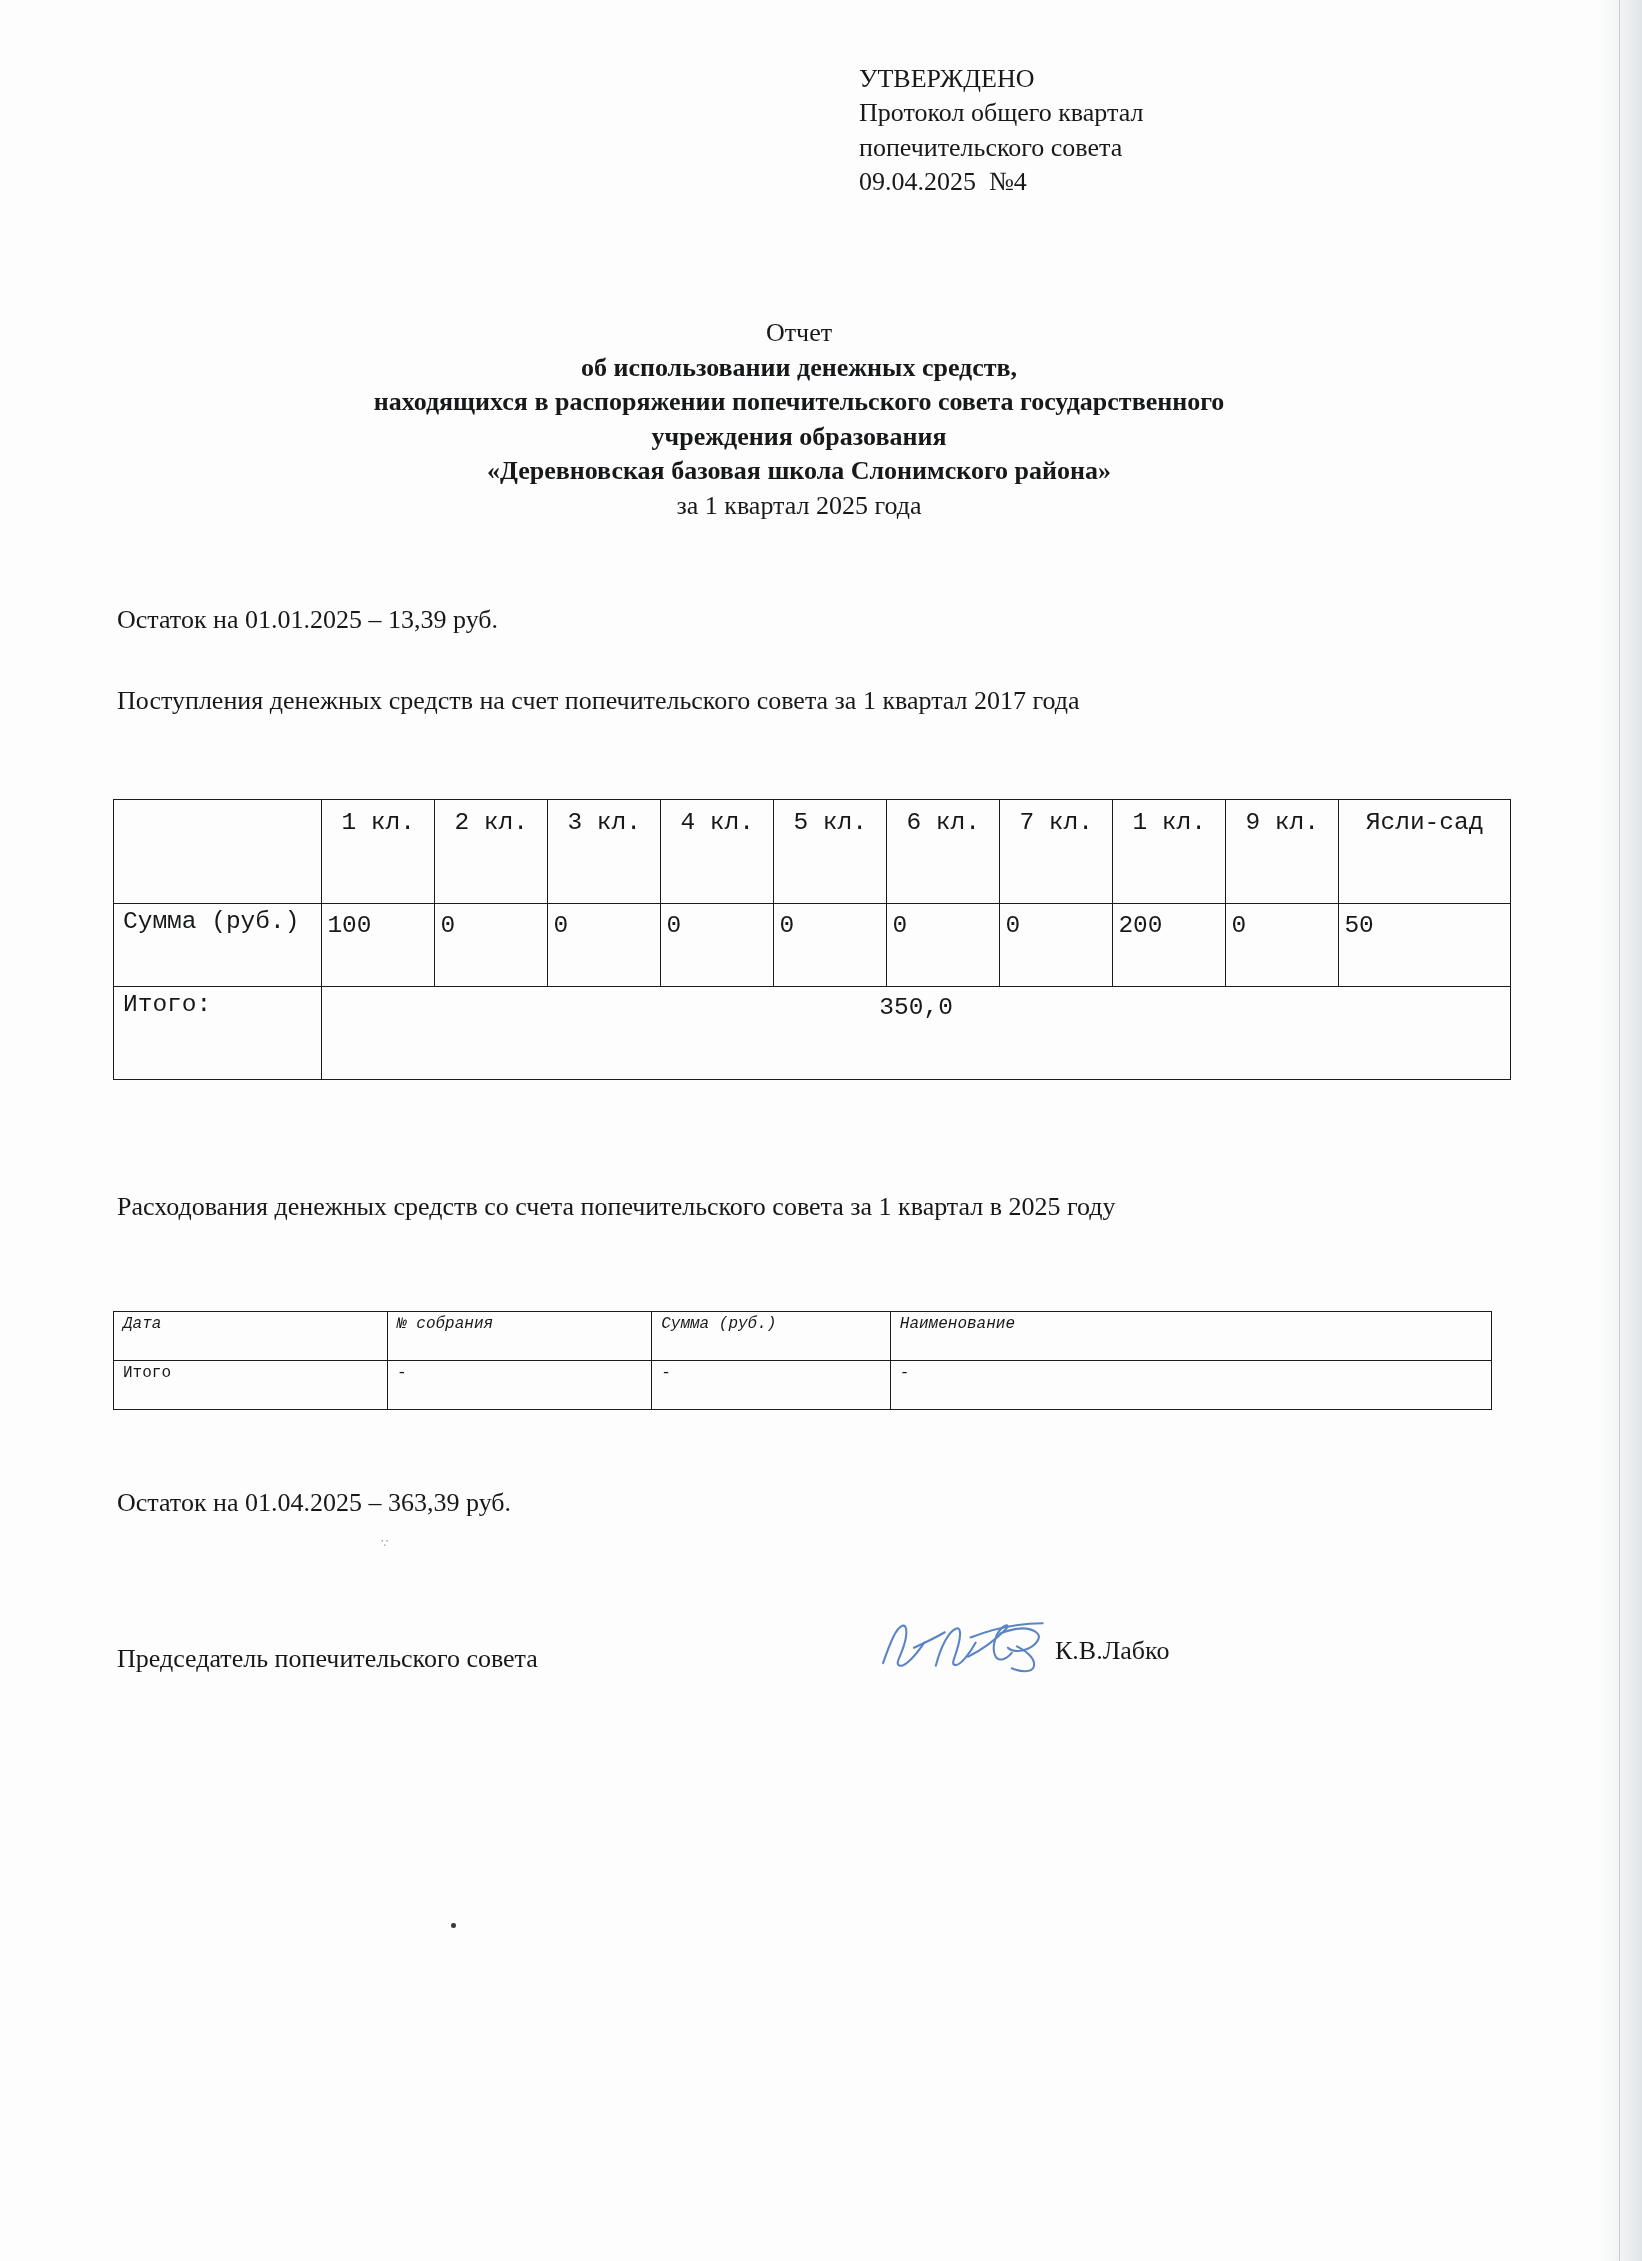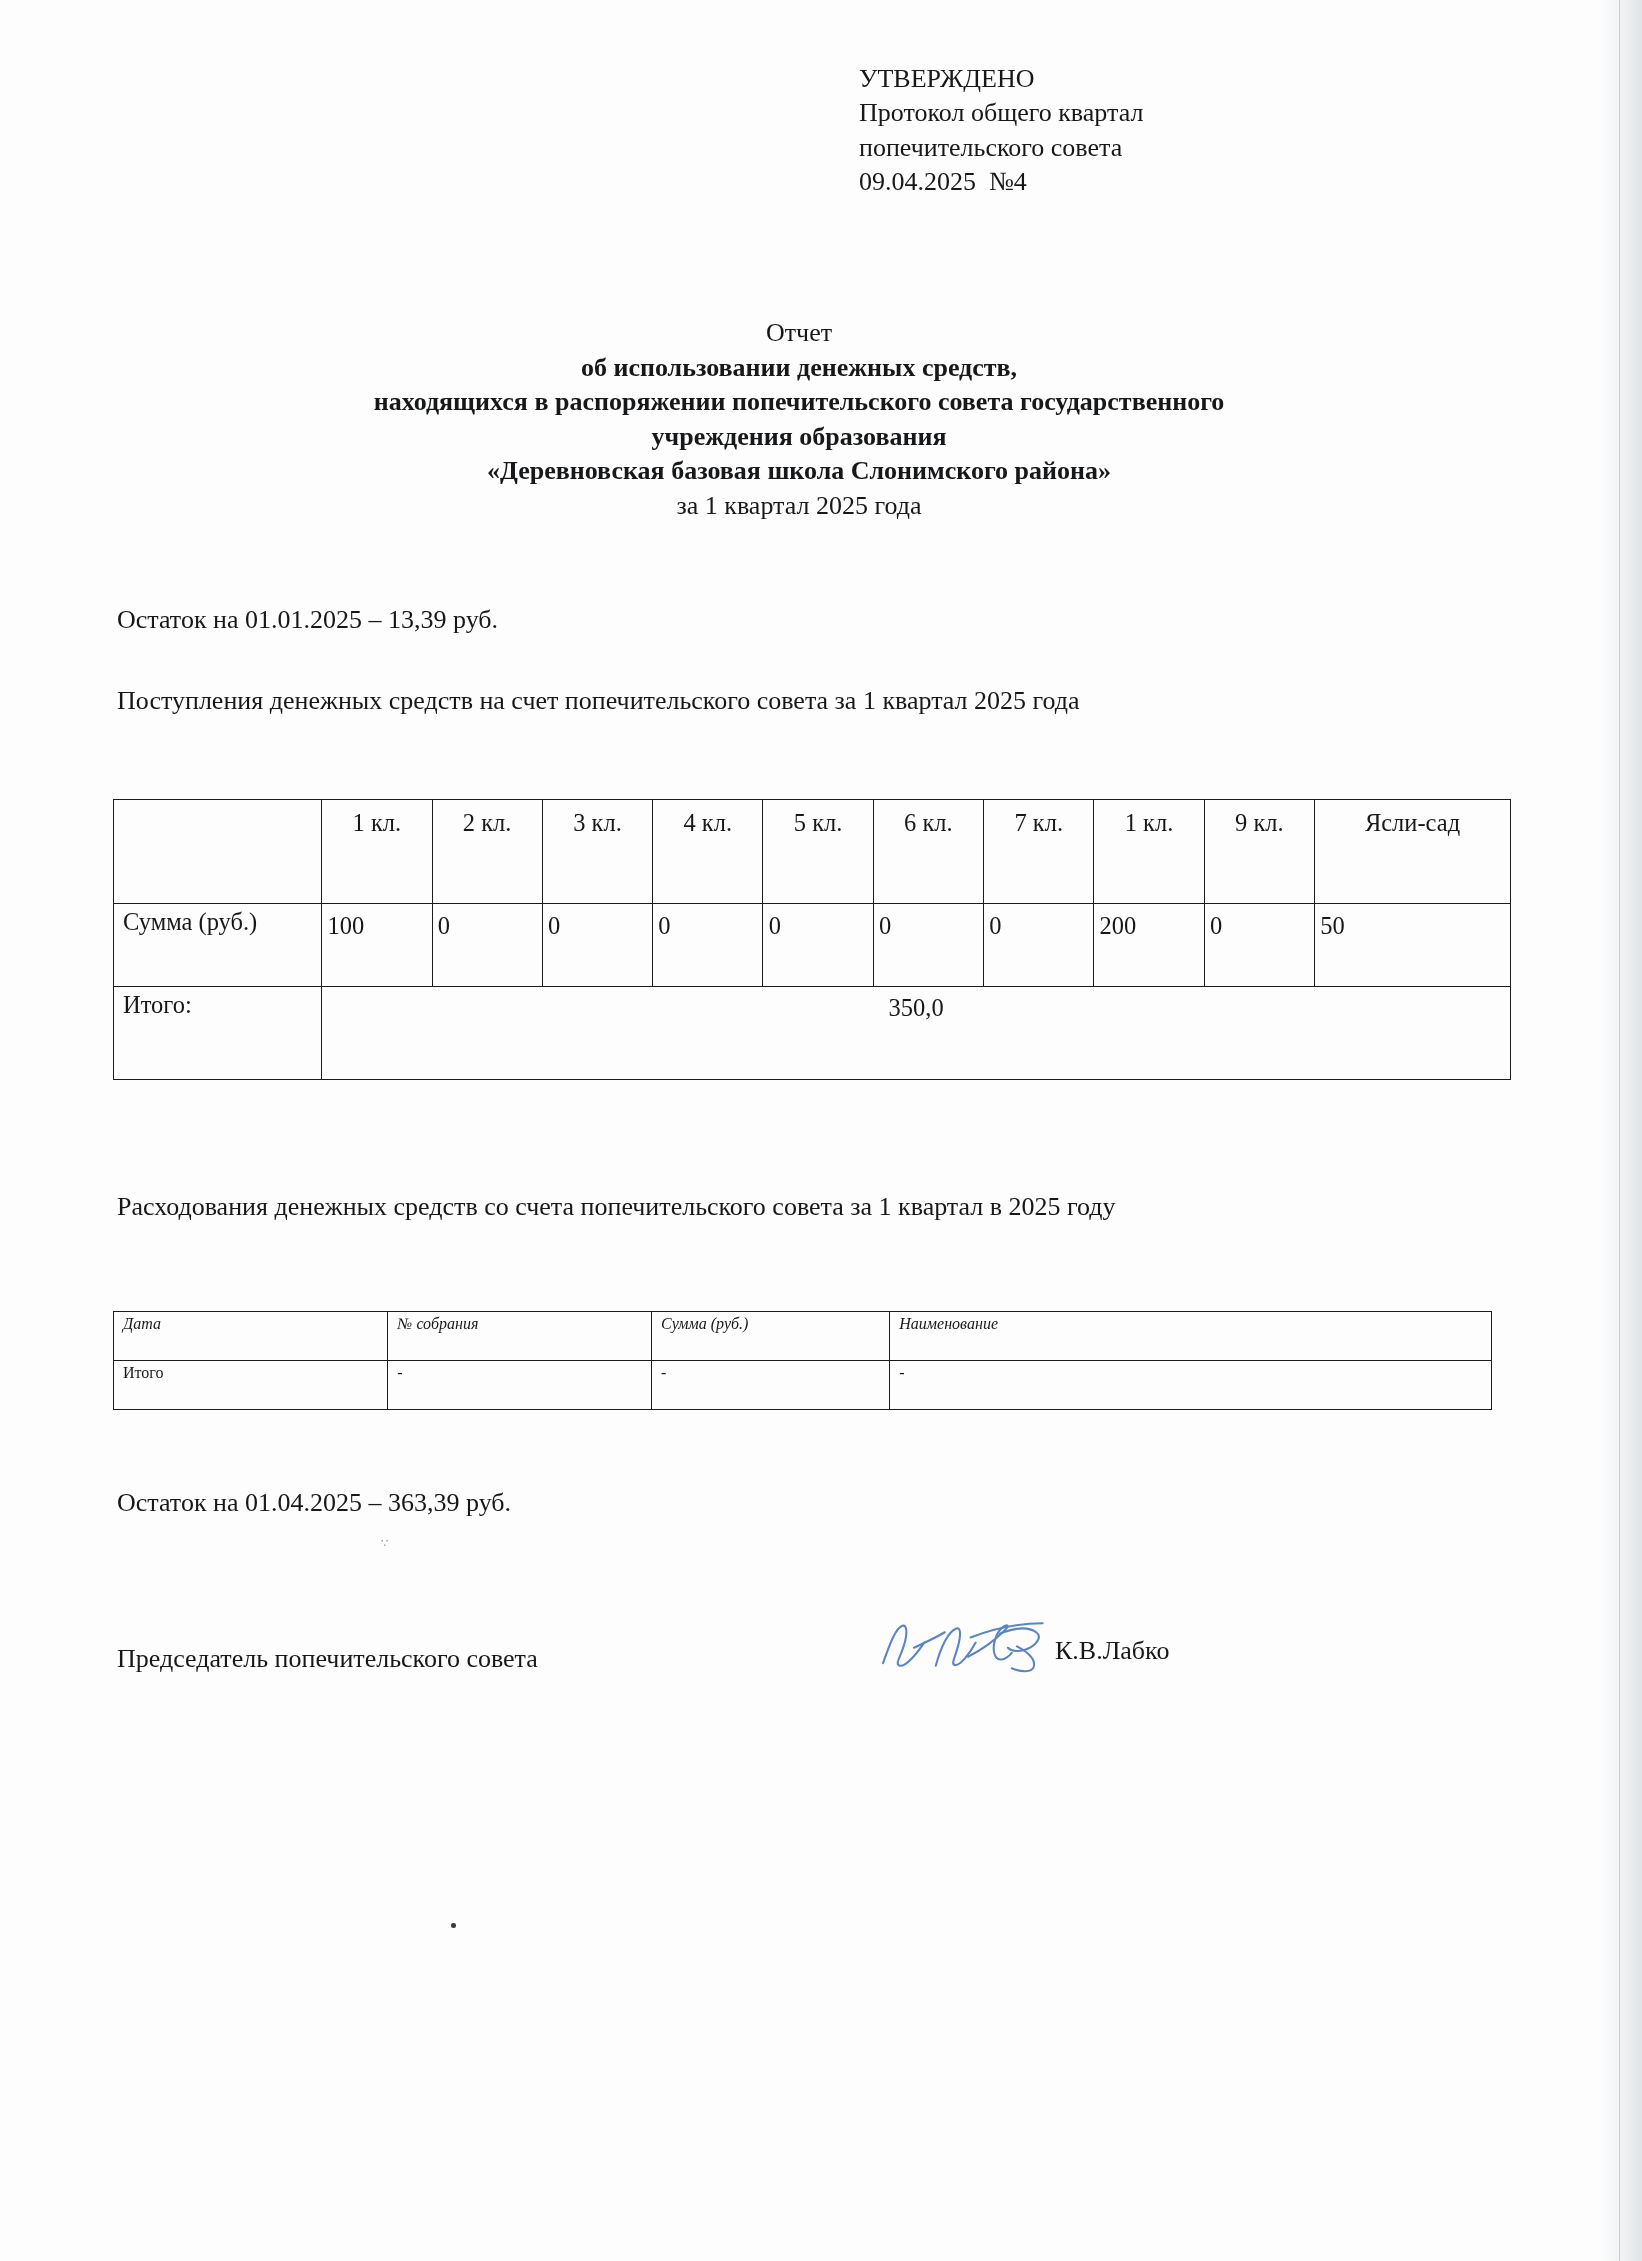--- a/index.html
+++ b/index.html
@@ -102,21 +102,21 @@
     left: 117px;
     top: 1485px;
     width: 1031px;
   }
 
   
   table.doc-table {
     position: absolute;
     border-collapse: collapse;
     font-size: 24.5px;
-    font-family: Liberation Serif, serif;
+    font-family: Liberation Mono, monospace;
   }
   table.doc-table td, table.doc-table th {
     border: 1.3px solid #1b1c1e;
     padding: 3.9px 5.2px;
     font-weight: 400;
     vertical-align: top;
   }
   #income-table {
     left: 113px;
     top: 799px;
@@ -226,21 +226,21 @@
       <div>Отчет</div>
       <div class="title-line-bold">об использовании денежных средств,</div>
       <div class="title-line-bold">находящихся в распоряжении попечительского совета государственного</div>
       <div class="title-line-bold">учреждения образования</div>
       <div class="title-line-bold">«Деревновская базовая школа Слонимского района»</div>
       <div>за 1 квартал 2025 года</div>
     </div>
 
     <div class="para" id="ostatok-start">Остаток на 01.01.2025 – 13,39  руб.</div>
 
-    <div class="para" id="postupleniya">Поступления денежных средств на счет попечительского совета за 1 квартал 2025 года</div>
+    <div class="para" id="postupleniya">Поступления денежных средств на счет попечительского совета за 1 квартал 2017 года</div>
 
     <table class="doc-table" id="income-table">
       <tbody>
         <tr>
           <td class="rowlabel"></td>
           <td class="hcell">1 кл.</td>
           <td class="hcell">2 кл.</td>
           <td class="hcell">3 кл.</td>
           <td class="hcell">4 кл.</td>
           <td class="hcell">5 кл.</td>

